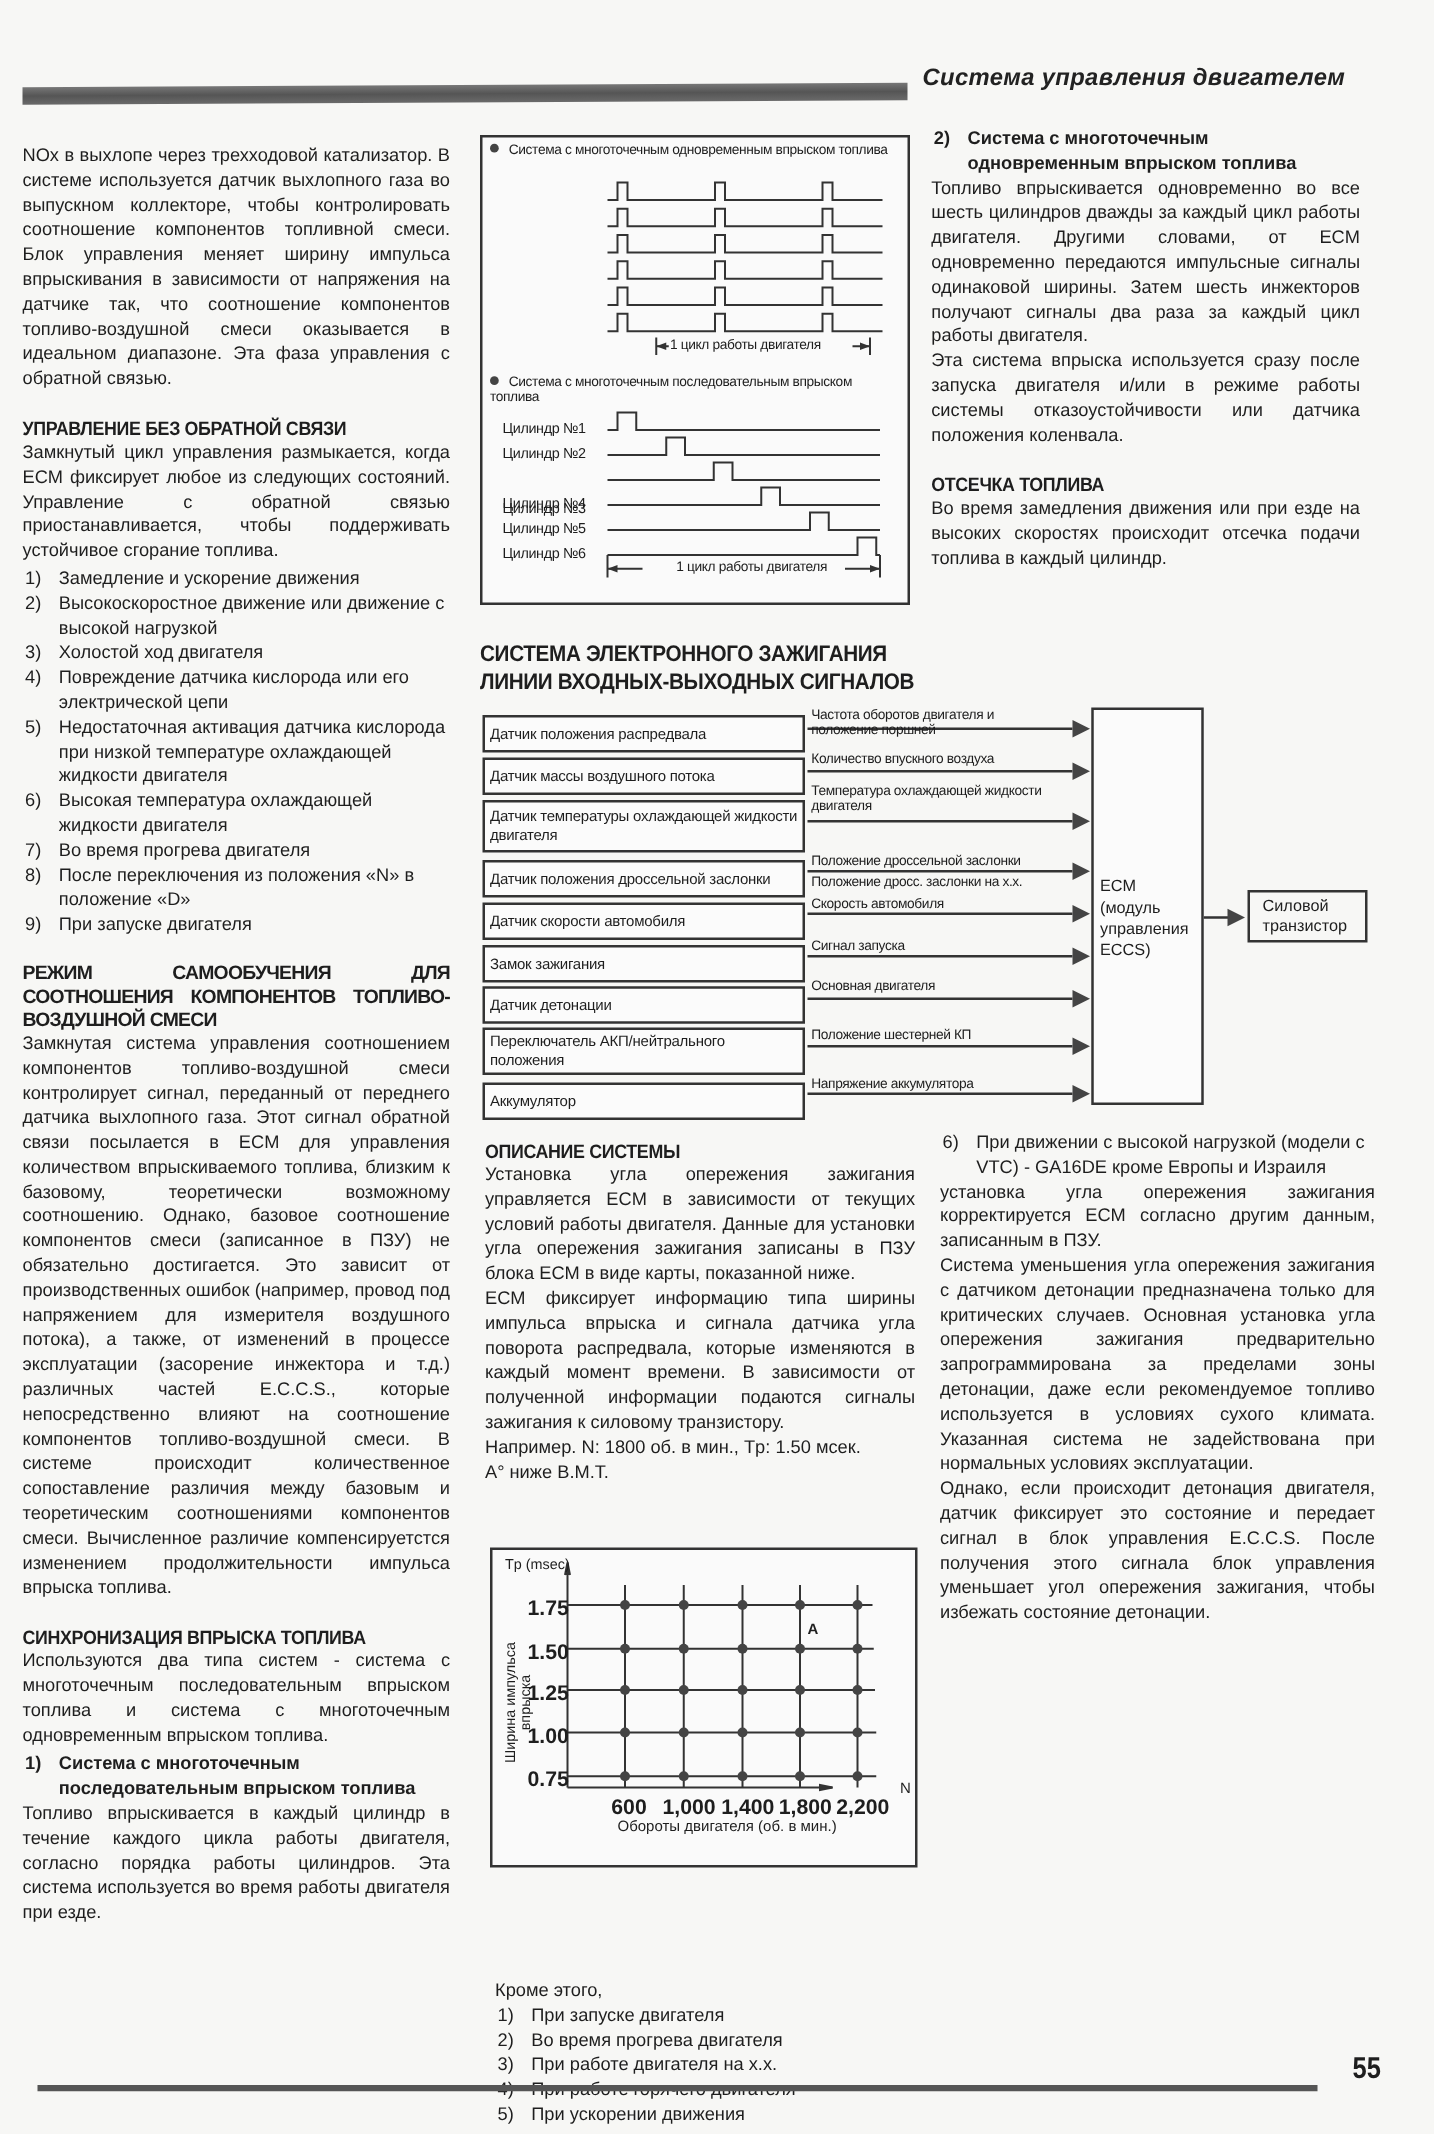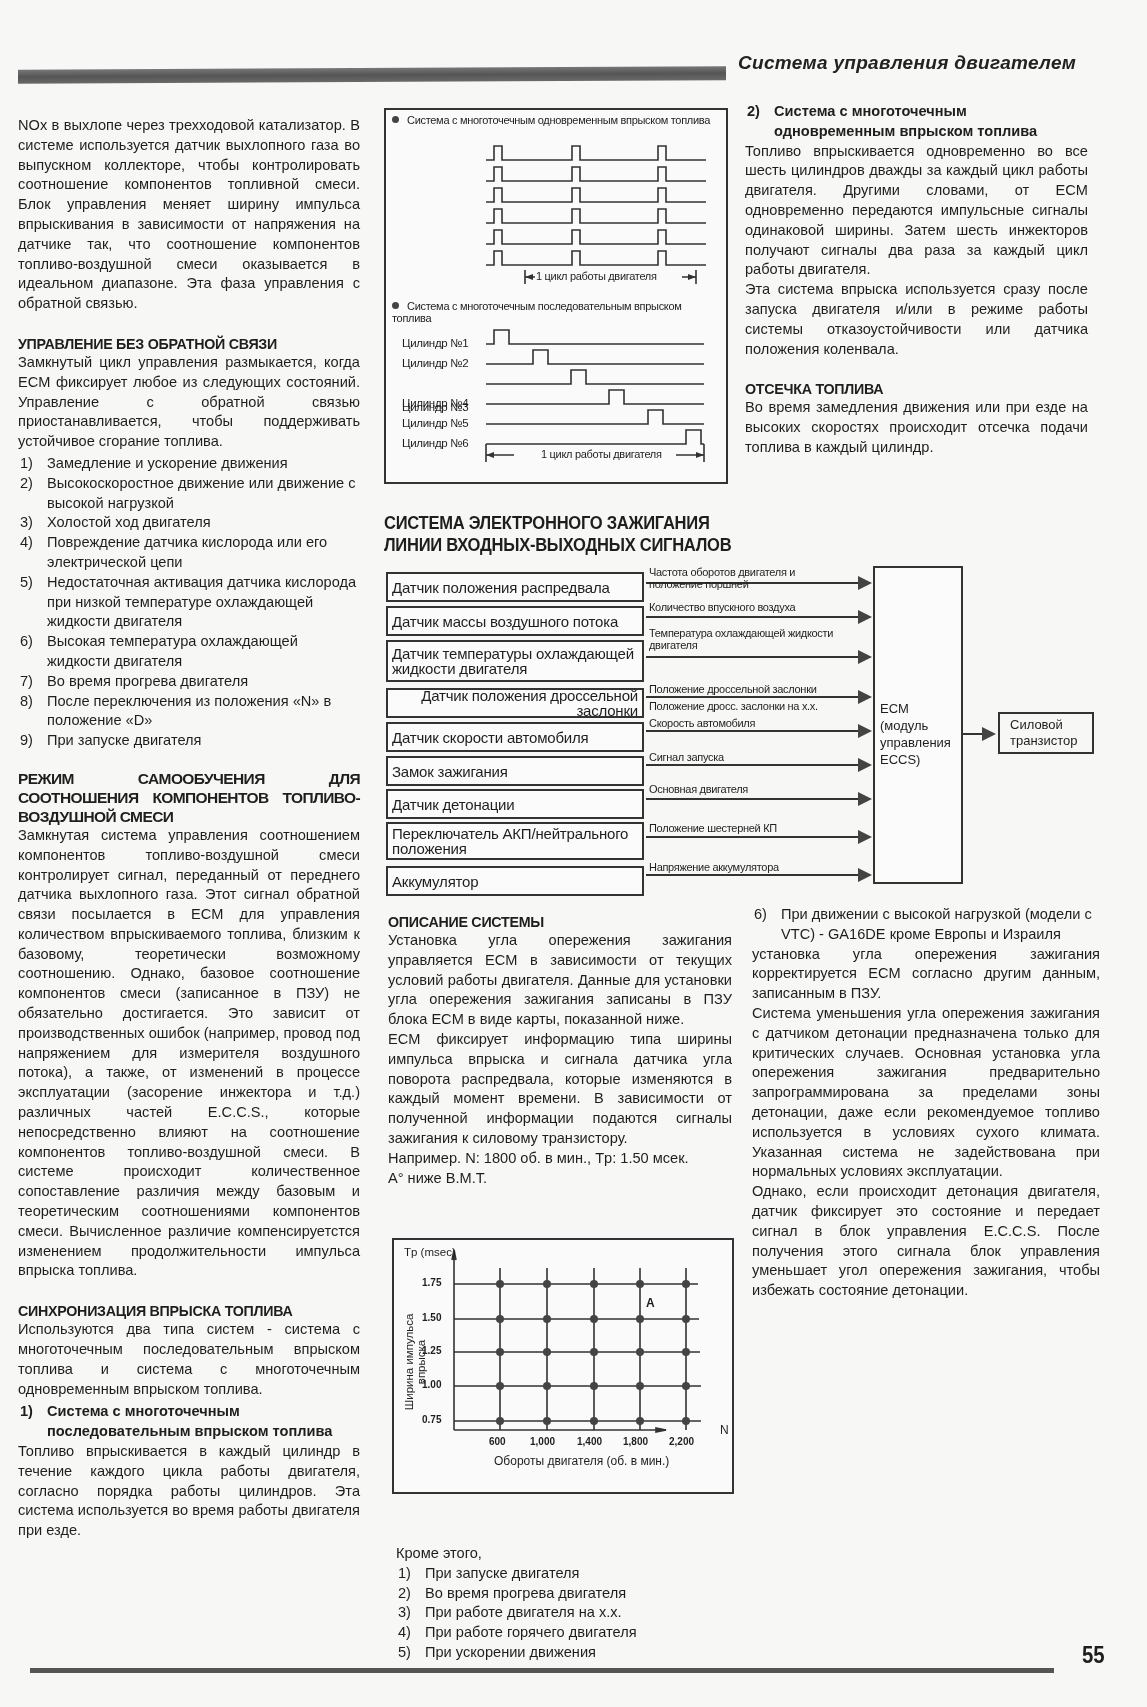--- a/index.html
+++ b/index.html
@@ -23,30 +23,30 @@
   ol.num li { position:relative; padding-left:29px; text-align:left; }
   ol.num li .n { position:absolute; left:2px; top:0; }
   .sub { font-weight:bold; position:relative; padding-left:29px; text-align:left; }
   .sub .n { position:absolute; left:2px; }
   
   .fig { border:2px solid #333; background:#fafafa; }
   .fig-cap { font-size:11px; line-height:12px; font-family:"Liberation Sans", sans-serif; letter-spacing:-0.3px; }
   .dot { display:inline-block; width:7px; height:7px; border-radius:50%; background:#444; margin-right:8px; vertical-align:1px; }
   .cyl { font-size:11.5px; letter-spacing:-0.3px; }
   .sensor { position:absolute; left:386px; width:258px; border:2px solid #333; background:#fbfbfb;
-    font-size:15px; line-height:15px; padding:3px 4px; box-sizing:border-box; letter-spacing:-0.2px; display:flex; align-items:center; }
+    font-size:12px; line-height:15px; padding:3px 4px; box-sizing:border-box; letter-spacing:-0.2px; display:flex; align-items:center; }
   .sig { position:absolute; font-size:11px; line-height:12px; letter-spacing:-0.3px; }
   .line { position:absolute; height:2px; background:#333; }
   .arrow { position:absolute; width:0; height:0; border-top:7px solid transparent; border-bottom:7px solid transparent; border-left:14px solid #444; }
   .ecm { position:absolute; left:873px; top:566px; width:90px; height:318px; border:2px solid #333; background:#fbfbfb; box-sizing:border-box; }
   .ecm-label { position:absolute; left:880px; top:700px; width:80px; font-size:13px; line-height:17px; }
   .trans { position:absolute; left:998px; top:712px; width:96px; height:42px; border:2px solid #333; box-sizing:border-box; font-size:13px; line-height:16px; padding:3px 0 0 10px; }
   .footer-bar { left:30px; top:1668px; width:1024px; height:5px; background:#555; }
   .page-num { left:1080px; top:1641px; font-size:24px; font-weight:bold; font-family:"Liberation Sans", sans-serif; transform:scaleX(0.85); }
-  .chart-lbl { position:absolute; font-size:10px; font-weight:bold; }
+  .chart-lbl { position:absolute; font-size:17px; font-weight:bold; }
 </style>
 </head>
 <body>
 
 <div class="abs hdr-bar"></div>
 <div class="abs hdr-title">Система управления двигателем</div>
 
 <div class="col" style="left:18px; top:116px; width:342px;">
   <p>NOx в выхлопе через трехходовой катализатор. В системе используется датчик выхлопного газа во выпускном коллекторе, чтобы контролировать соотношение компонентов топливной смеси. Блок управления меняет ширину импульса впрыскивания в зависимости от напряжения на датчике так, что соотношение компонентов топливо-воздушной смеси оказывается в идеальном диапазоне. Эта фаза управления с обратной связью.</p>
   <div style="height:20px"></div>
@@ -231,21 +231,21 @@
   <div class="chart-lbl" style="left:95px; top:196px;">600</div>
   <div class="chart-lbl" style="left:136px; top:196px;">1,000</div>
   <div class="chart-lbl" style="left:183px; top:196px;">1,400</div>
   <div class="chart-lbl" style="left:229px; top:196px;">1,800</div>
   <div class="chart-lbl" style="left:275px; top:196px;">2,200</div>
   <div class="abs" style="left:326px; top:183px; font-size:12px;">N</div>
   <div class="abs" style="left:100px; top:214px; font-size:12px;">Обороты двигателя (об. в мин.)</div>
   <div class="abs" style="left:252px; top:56px; font-size:12px; font-weight:bold;">A</div>
 </div>
 
-<div class="col" style="left:396px; top:1544px; width:330px;">
+<div class="col" style="left:396px; top:1584px; width:330px;">
   <p>Кроме этого,</p>
   <ol class="num" style="margin-top:0">
     <li><span class="n">1)</span><span>При запуске двигателя</span></li>
     <li><span class="n">2)</span><span>Во время прогрева двигателя</span></li>
     <li><span class="n">3)</span><span>При работе двигателя на х.х.</span></li>
     <li><span class="n">4)</span><span>При работе горячего двигателя</span></li>
     <li><span class="n">5)</span><span>При ускорении движения</span></li>
   </ol>
 </div>
 

